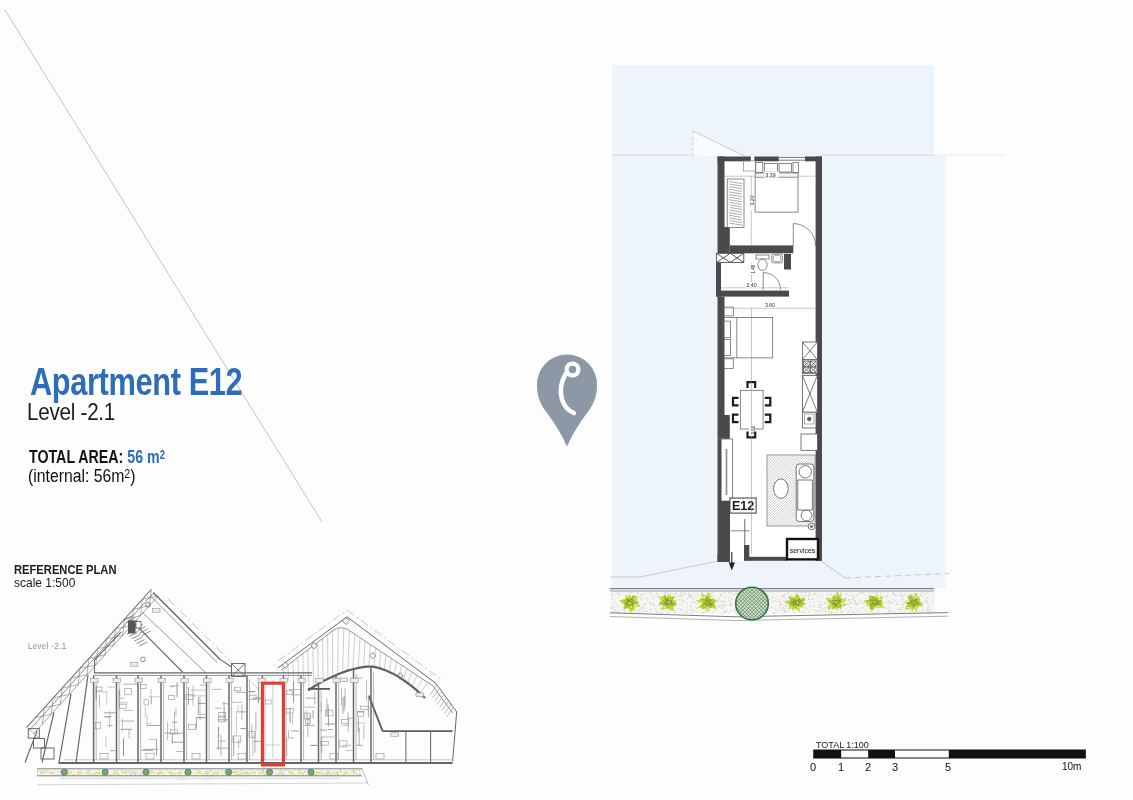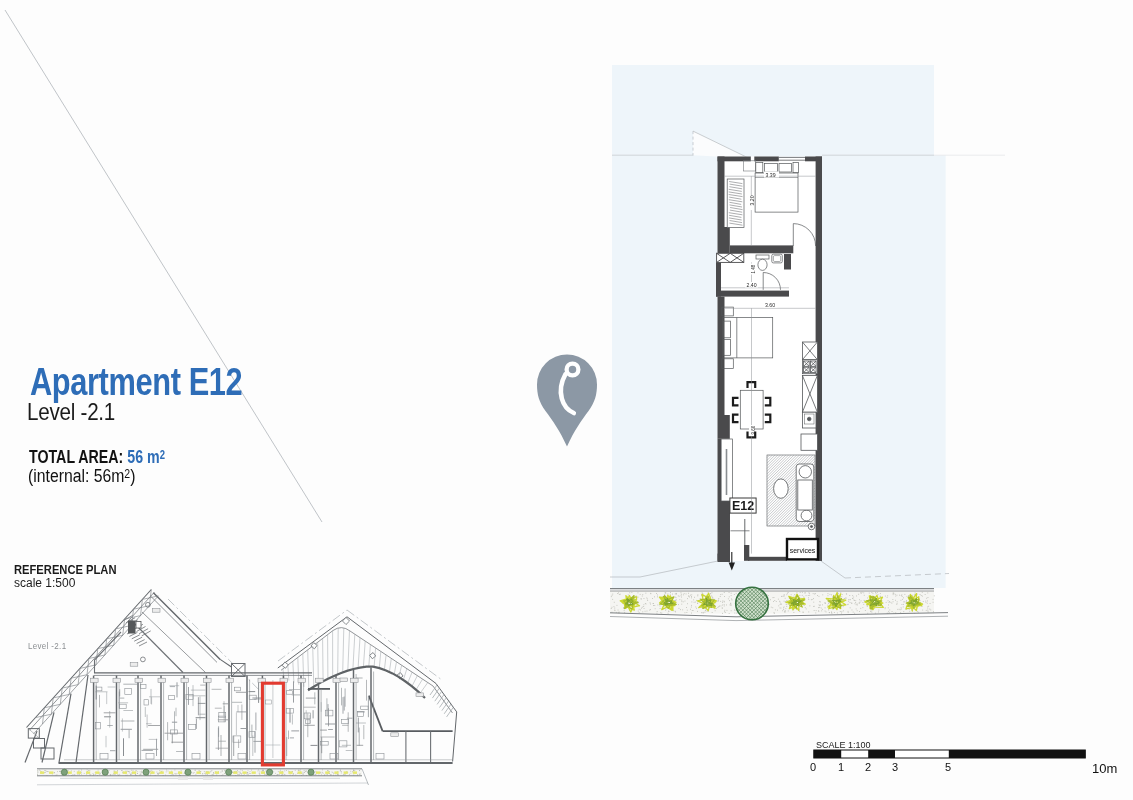--- a/index.html
+++ b/index.html
@@ -2025,19 +2025,19 @@
 
 <div class="t" style="left:30px;top:360px;font-size:39px;font-weight:bold;color:#2e6db7;transform:scaleX(0.79);letter-spacing:-0.5px">Apartment E12</div>
 <div class="t" style="left:27px;top:398px;font-size:24px;color:#1b1b1b;transform:scaleX(0.86);letter-spacing:-0.3px">Level -2.1</div>
 <div class="t" style="left:29px;top:447px;font-size:18px;font-weight:bold;color:#121212;transform:scaleX(0.79)">TOTAL AREA: <span style="color:#2e6db7">56 m<span style="font-size:12px;vertical-align:4px">2</span></span></div>
 <div class="t" style="left:28px;top:466px;font-size:18px;color:#121212;transform:scaleX(0.875)">(internal: 56m<span style="font-size:12px;vertical-align:4px">2</span>)</div>
 
 <div class="t" style="left:14px;top:562px;font-size:13px;font-weight:bold;color:#1b1b1b;transform:scaleX(0.86)">REFERENCE PLAN</div>
 <div class="t" style="left:14px;top:576px;font-size:12px;color:#1b1b1b">scale 1:500</div>
 <div class="t" style="left:28px;top:640px;font-size:9.5px;color:#8a8e91;transform:scaleX(0.84);letter-spacing:0.4px">Level -2.1</div>
 
-<div class="t" style="left:816px;top:740px;font-size:9px;color:#222">SCALE 1:100</div>
+<div class="t" style="left:816px;top:740px;font-size:9px;color:#222">TOTAL 1:100</div>
 <div class="t" style="left:810px;top:761px;font-size:11px;color:#111">0</div>
 <div class="t" style="left:838px;top:761px;font-size:11px;color:#111">1</div>
 <div class="t" style="left:865px;top:761px;font-size:11px;color:#111">2</div>
 <div class="t" style="left:892px;top:761px;font-size:11px;color:#111">3</div>
 <div class="t" style="left:945px;top:761px;font-size:11px;color:#111">5</div>
-<div class="t" style="left:1092px;top:761px;font-size:13px;color:#111">10m</div>
+<div class="t" style="left:1062px;top:761px;font-size:10px;color:#111">10m</div>
 </div>
 </body></html>

